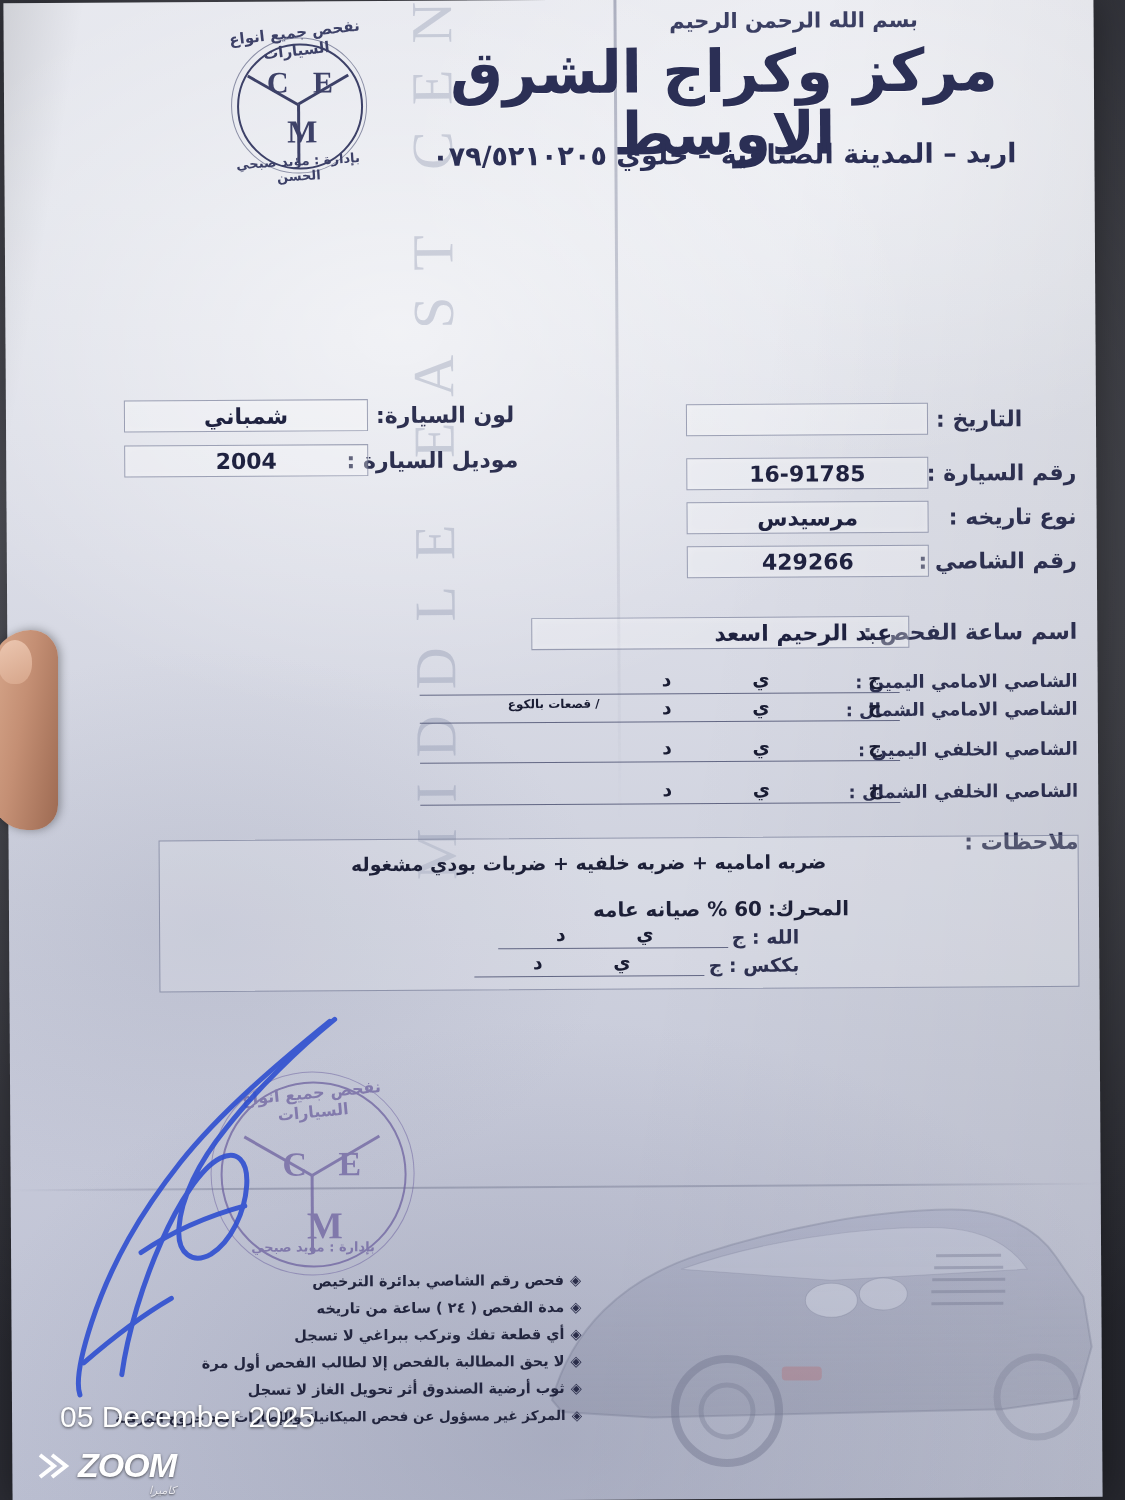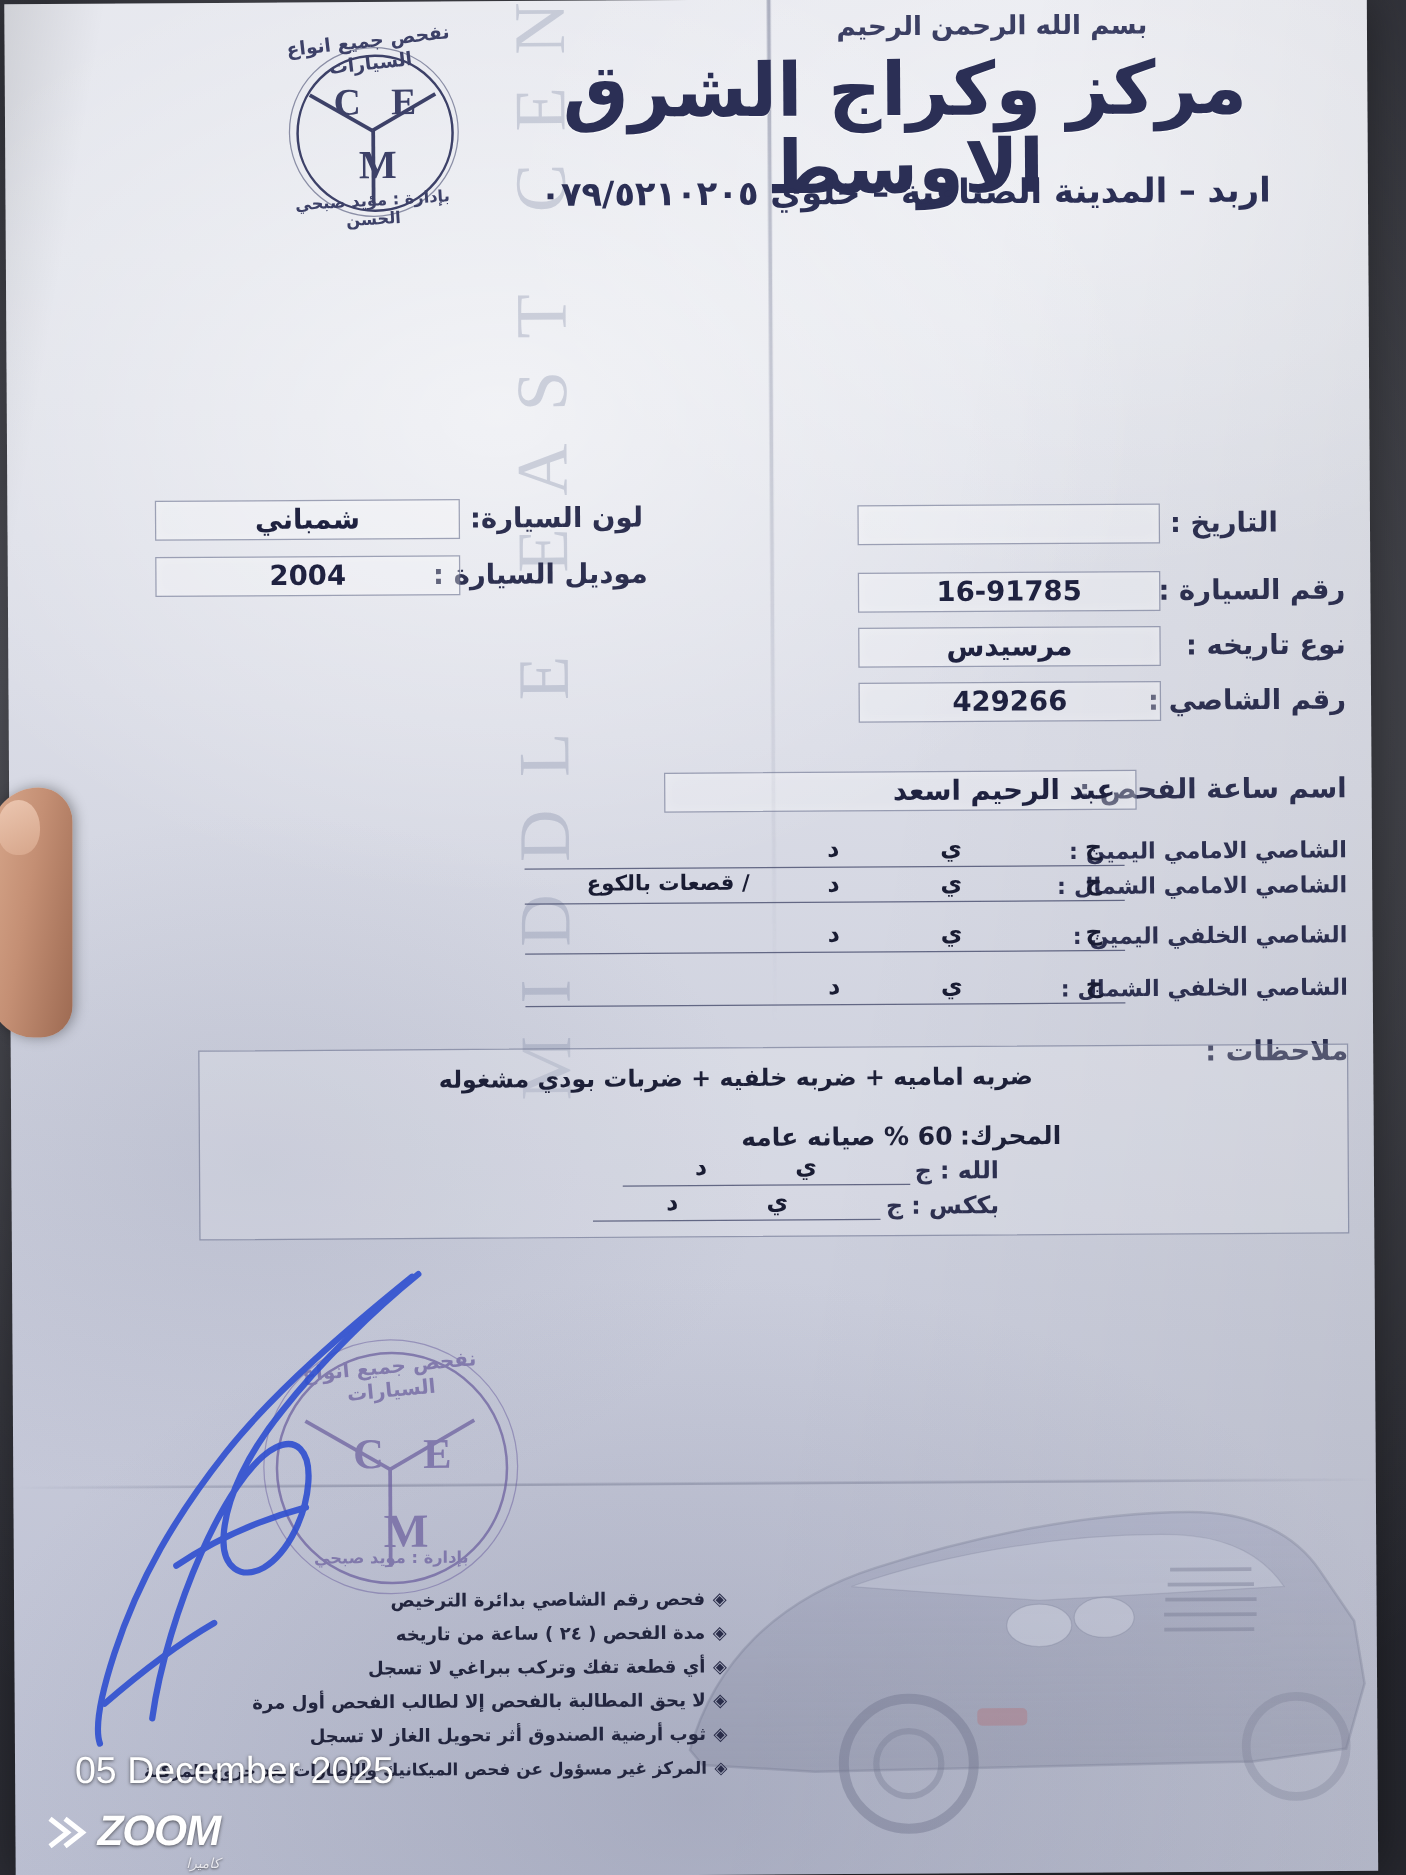--- a/index.html
+++ b/index.html
@@ -320,21 +320,21 @@
         <span class="hand" style="right:228px;">د</span>
       </div>
     </div>
 
     <div class="chrow" style="right:20px;top:700px;">
       <div class="lbl" style="font-size:18px;width:172px;text-align:right;">الشاصي الامامي الشمال :</div>
       <div class="chline" style="width:480px;margin-right:6px;">
         <span class="hand" style="right:18px;">ج</span>
         <span class="hand" style="right:130px;">ي</span>
         <span class="hand" style="right:228px;">د</span>
-        <span class="hand" style="right:300px;font-size:17px;">/ قصعات بالكوع</span>
+        <span class="hand" style="right:300px;font-size:12px;">/ قصعات بالكوع</span>
       </div>
     </div>
 
     <div class="chrow" style="right:20px;top:740px;">
       <div class="lbl" style="font-size:18px;width:172px;text-align:right;">الشاصي الخلفي اليمين :</div>
       <div class="chline" style="width:480px;margin-right:6px;">
         <span class="hand" style="right:18px;">ج</span>
         <span class="hand" style="right:130px;">ي</span>
         <span class="hand" style="right:228px;">د</span>
       </div>

